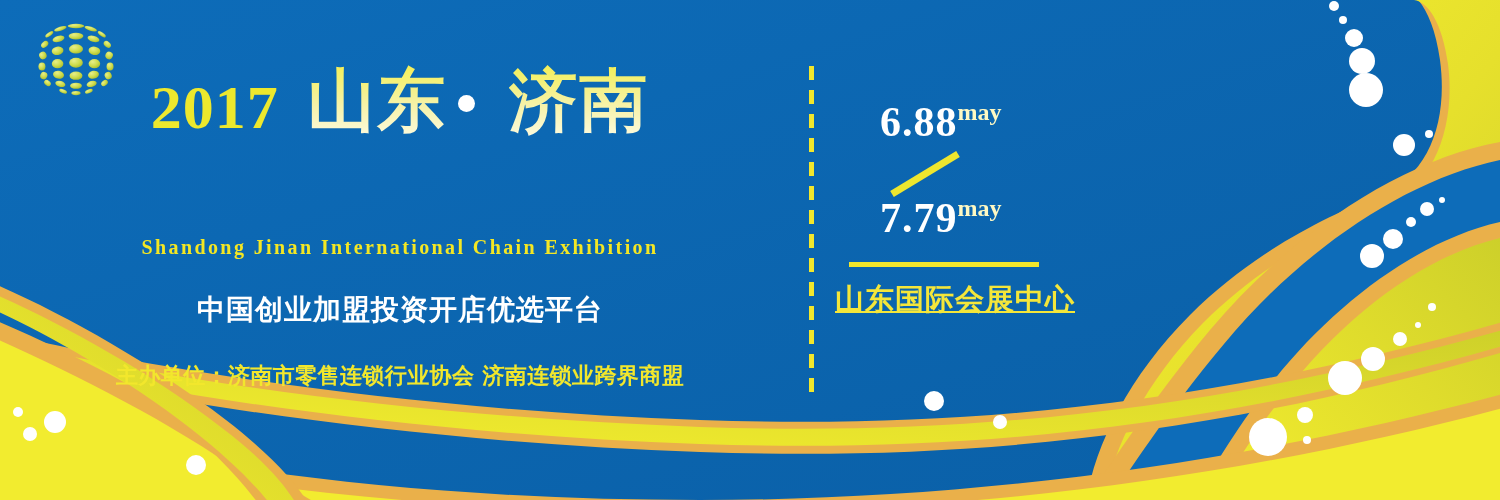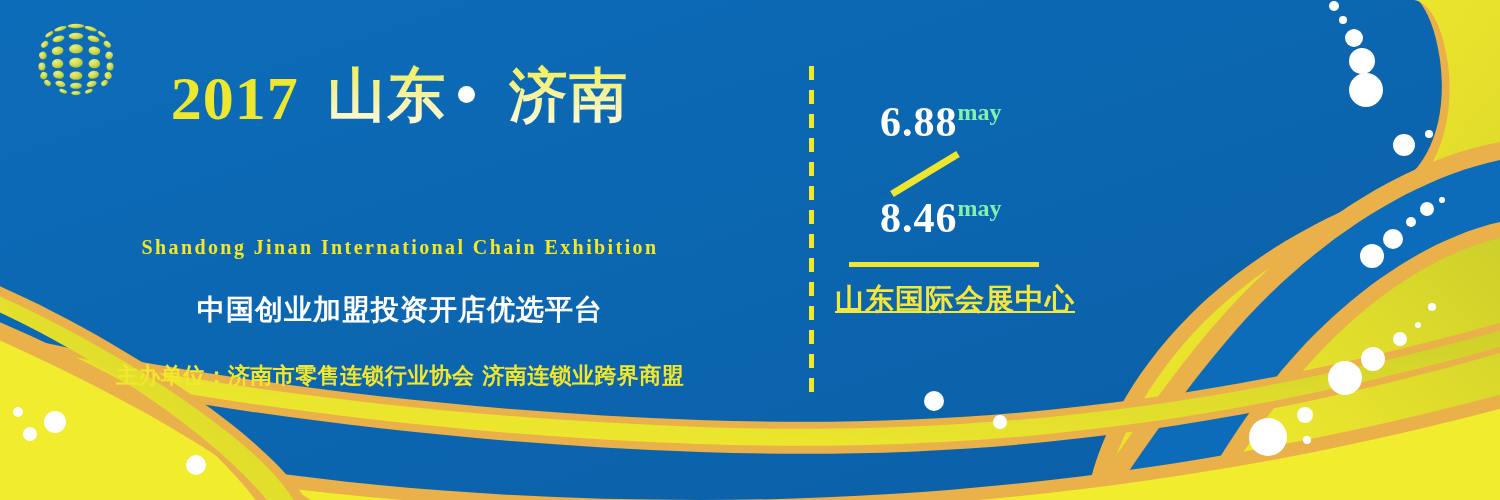--- a/index.html
+++ b/index.html
@@ -35,21 +35,21 @@
     font-family:"Liberation Serif",serif;
     font-weight:bold;
     font-size:62px;
     color:#ede82d;
     letter-spacing:1px;
     vertical-align:-4px;
   }
   .t-place{
     font-family:"DejaVu Serif",serif;
     font-weight:bold;
-    font-size:58px;
+    font-size:68px;
     margin-left:24px;
     letter-spacing:2px;
     background:linear-gradient(180deg,#f3ef4e 0%,#f6f2a6 55%,#fdfbe2 100%);
     -webkit-background-clip:text;background-clip:text;
     color:transparent;
     -webkit-text-fill-color:transparent;
   }
   .dot-sep{
     display:inline-block;
     width:17px;height:17px;border-radius:50%;
@@ -131,21 +131,21 @@
     color:#ffffff;
     font-size:42px;
     letter-spacing:1px;
   }
   #date-start{left:50px;top:38px;}
   #date-end{left:50px;top:134px;}
   .may{
     font-family:"Liberation Serif",serif;
     font-weight:bold;
     font-size:24px;
-    color:#86efac;
+    color:#fef9c3;
     vertical-align:16px;
     letter-spacing:0px;
     text-align:right;
   }
   #date-slash{
     position:absolute;left:56px;top:88px;
     width:80px;height:52px;
   }
   #venue-rule{
     position:absolute;left:19px;top:202px;
@@ -366,20 +366,20 @@
 
     <div class="date-row" id="date-start">
       <span>6.88</span><span class="may">may</span>
     </div>
 
     <svg id="date-slash" viewBox="0 0 80 52">
       <line x1="6" y1="46" x2="72" y2="6" stroke="#eee62e" stroke-width="7" stroke-linecap="butt"></line>
     </svg>
 
     <div class="date-row" id="date-end">
-      <span>8.46</span><span class="may">may</span>
+      <span>7.79</span><span class="may">may</span>
     </div>
 
     <div id="venue-rule"></div>
     <div id="venue-name">山东国际会展中心</div>
   </div>
 
 </div>
 
 </body></html>

